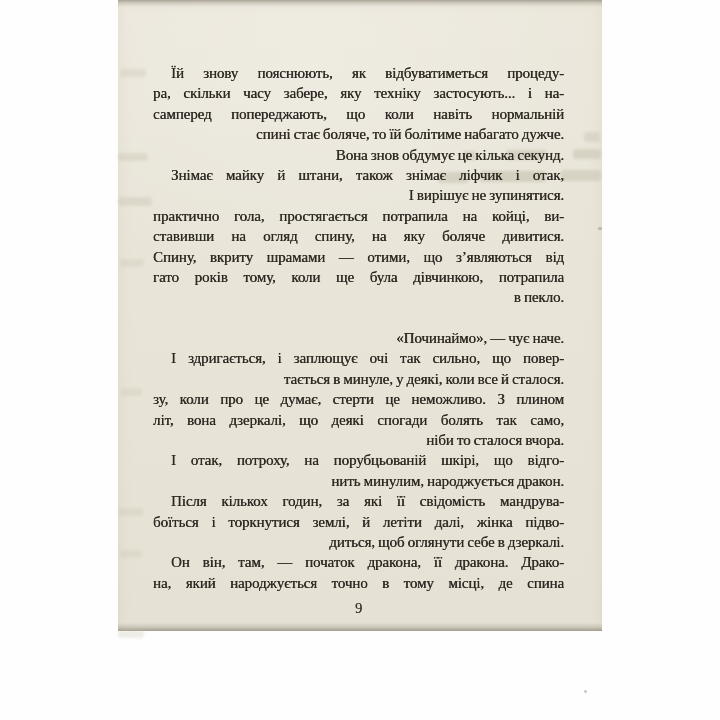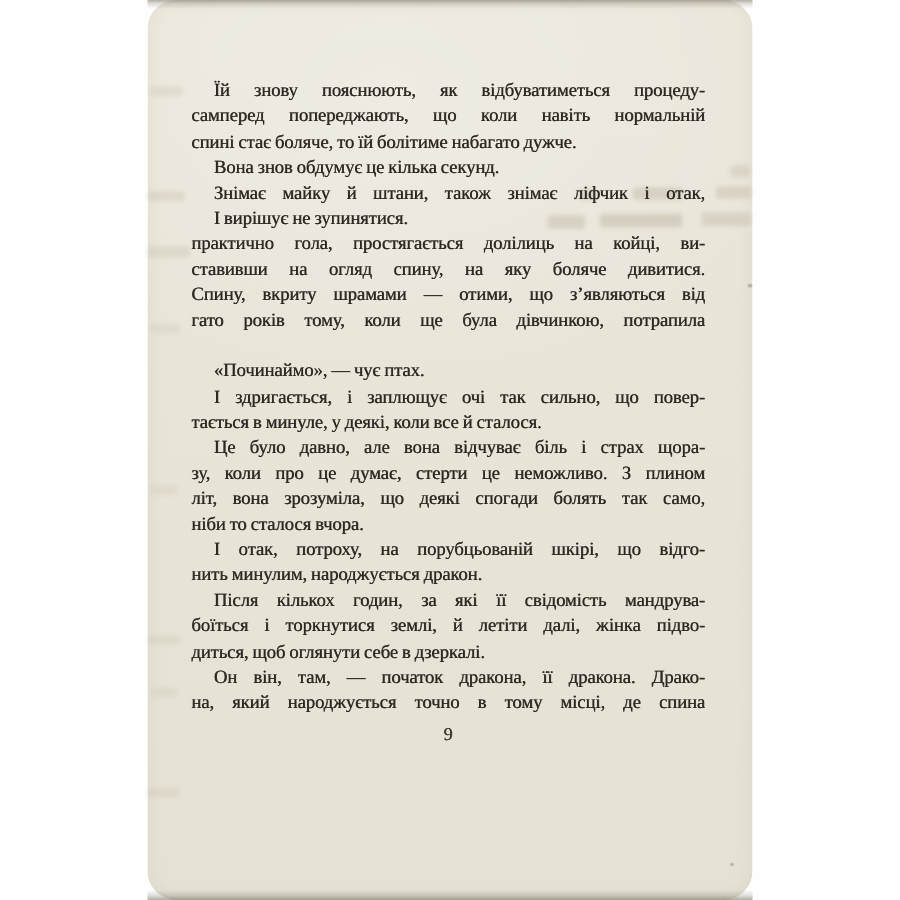--- a/index.html
+++ b/index.html
@@ -15,26 +15,25 @@
     position: relative;
     overflow: hidden;
   }
   .canvas {
     position: absolute; inset: 0;
     background: var(--background);
   }
   .page {
     position: absolute;
     left: 118px; top: 0;
-    width: 484px; height: 720px;
+    width: 484px; height: 631px;
     background:
       radial-gradient(120% 60% at 40% 10%, rgba(255,255,255,0.20), rgba(255,255,255,0) 60%),
       linear-gradient(180deg, #ebe7db 0%, #e9e5d9 28%, #e7e3d6 65%, #e5e1d4 100%);
     box-shadow: inset 0 0 14px rgba(150,142,122,0.12);
-    border-radius: 23px;
   }
   
   .edge-top {
     position: absolute; left: 0; top: 0; width: 100%; height: 7px;
     background: linear-gradient(180deg, rgba(118,111,95,0.55) 0%, rgba(138,131,113,0.28) 40%, rgba(138,131,113,0) 100%);
   }
   .edge-bottom {
     position: absolute; left: 0; bottom: 0; width: 100%; height: 8px;
     background: linear-gradient(0deg, rgba(112,106,90,0.55) 0%, rgba(134,127,110,0.26) 45%, rgba(134,127,110,0) 100%);
   }
@@ -45,20 +44,21 @@
     color: var(--ink);
   }
   .line {
     height: 20.4px;
     line-height: 20.4px;
     font-size: 15px;
     letter-spacing: -0.1px;
     word-spacing: -0.5px;
     overflow: hidden;
     text-shadow: 0.35px 0 0 rgba(45,40,34,0.85);
+    text-align: right;
   }
   .line.just { text-align: justify; text-align-last: justify; }
   .line.indent { text-indent: 18px; }
   .line.blank { height: 20.4px; }
   .pagenum {
     margin-top: 7px;
     text-align: center;
     font-size: 14.5px;
     color: #3b352c;
     text-shadow: 0.3px 0 0 rgba(59,53,44,0.8);
@@ -102,36 +102,37 @@
     <div class="mark" style="left:0px; top:508px; width:26px; height:8px; opacity:0.30"></div>
     <div class="mark" style="left:2px; top:550px; width:22px; height:8px; opacity:0.28"></div>
     <div class="mark" style="left:0px; top:630px; width:26px; height:8px; opacity:0.30"></div>
 
     <div class="speck" style="left:480px; top:227px; width:4px; height:3px; opacity:0.5"></div>
     <div class="speck" style="left:466px; top:690px; width:3px; height:3px; opacity:0.45"></div>
 
     <div class="textblock">
       <div>
           <div class="line indent just">Їй знову пояснюють, як відбуватиметься процеду-</div>
+          <div class="line just">ра, скільки часу забере, яку техніку застосують... і на-</div>
           <div class="line just">самперед попереджають, що коли навіть нормальній</div>
           <div class="line">спині стає боляче, то їй болітиме набагато дужче.</div>
           <div class="line indent">Вона знов обдумує це кілька секунд.</div>
           <div class="line indent just">Знімає майку й штани, також знімає ліфчик і отак,</div>
           <div class="line indent">І вирішує не зупинятися.</div>
-          <div class="line just">практично гола, простягається долілиць на койці, ви-</div>
+          <div class="line just">практично гола, простягається потрапила на койці, ви-</div>
           <div class="line just">ставивши на огляд спину, на яку боляче дивитися.</div>
           <div class="line just">Спину, вкриту шрамами — отими, що з’являються від</div>
           <div class="line just">гато років тому, коли ще була дівчинкою, потрапила</div>
+          <div class="line">в пекло.</div>
           <div class="line blank"></div>
-          <div class="line indent">«Починаймо», — чує птах.</div>
+          <div class="line indent">«Починаймо», — чує наче.</div>
           <div class="line indent just">І здригається, і заплющує очі так сильно, що повер-</div>
           <div class="line">тається в минуле, у деякі, коли все й сталося.</div>
-          <div class="line indent just">Це було давно, але вона відчуває біль і страх щора-</div>
           <div class="line just">зу, коли про це думає, стерти це неможливо. З плином</div>
-          <div class="line just">літ, вона зрозуміла, що деякі спогади болять так само,</div>
+          <div class="line just">літ, вона дзеркалі, що деякі спогади болять так само,</div>
           <div class="line">ніби то сталося вчора.</div>
           <div class="line indent just">І отак, потроху, на порубцьованій шкірі, що відго-</div>
           <div class="line">нить минулим, народжується дракон.</div>
           <div class="line indent just">Після кількох годин, за які її свідомість мандрува-</div>
           <div class="line just">боїться і торкнутися землі, й летіти далі, жінка підво-</div>
           <div class="line">диться, щоб оглянути себе в дзеркалі.</div>
           <div class="line indent just">Он він, там, — початок дракона, її дракона. Драко-</div>
           <div class="line just">на, який народжується точно в тому місці, де спина</div>
         </div>
       <div class="pagenum">9</div>

